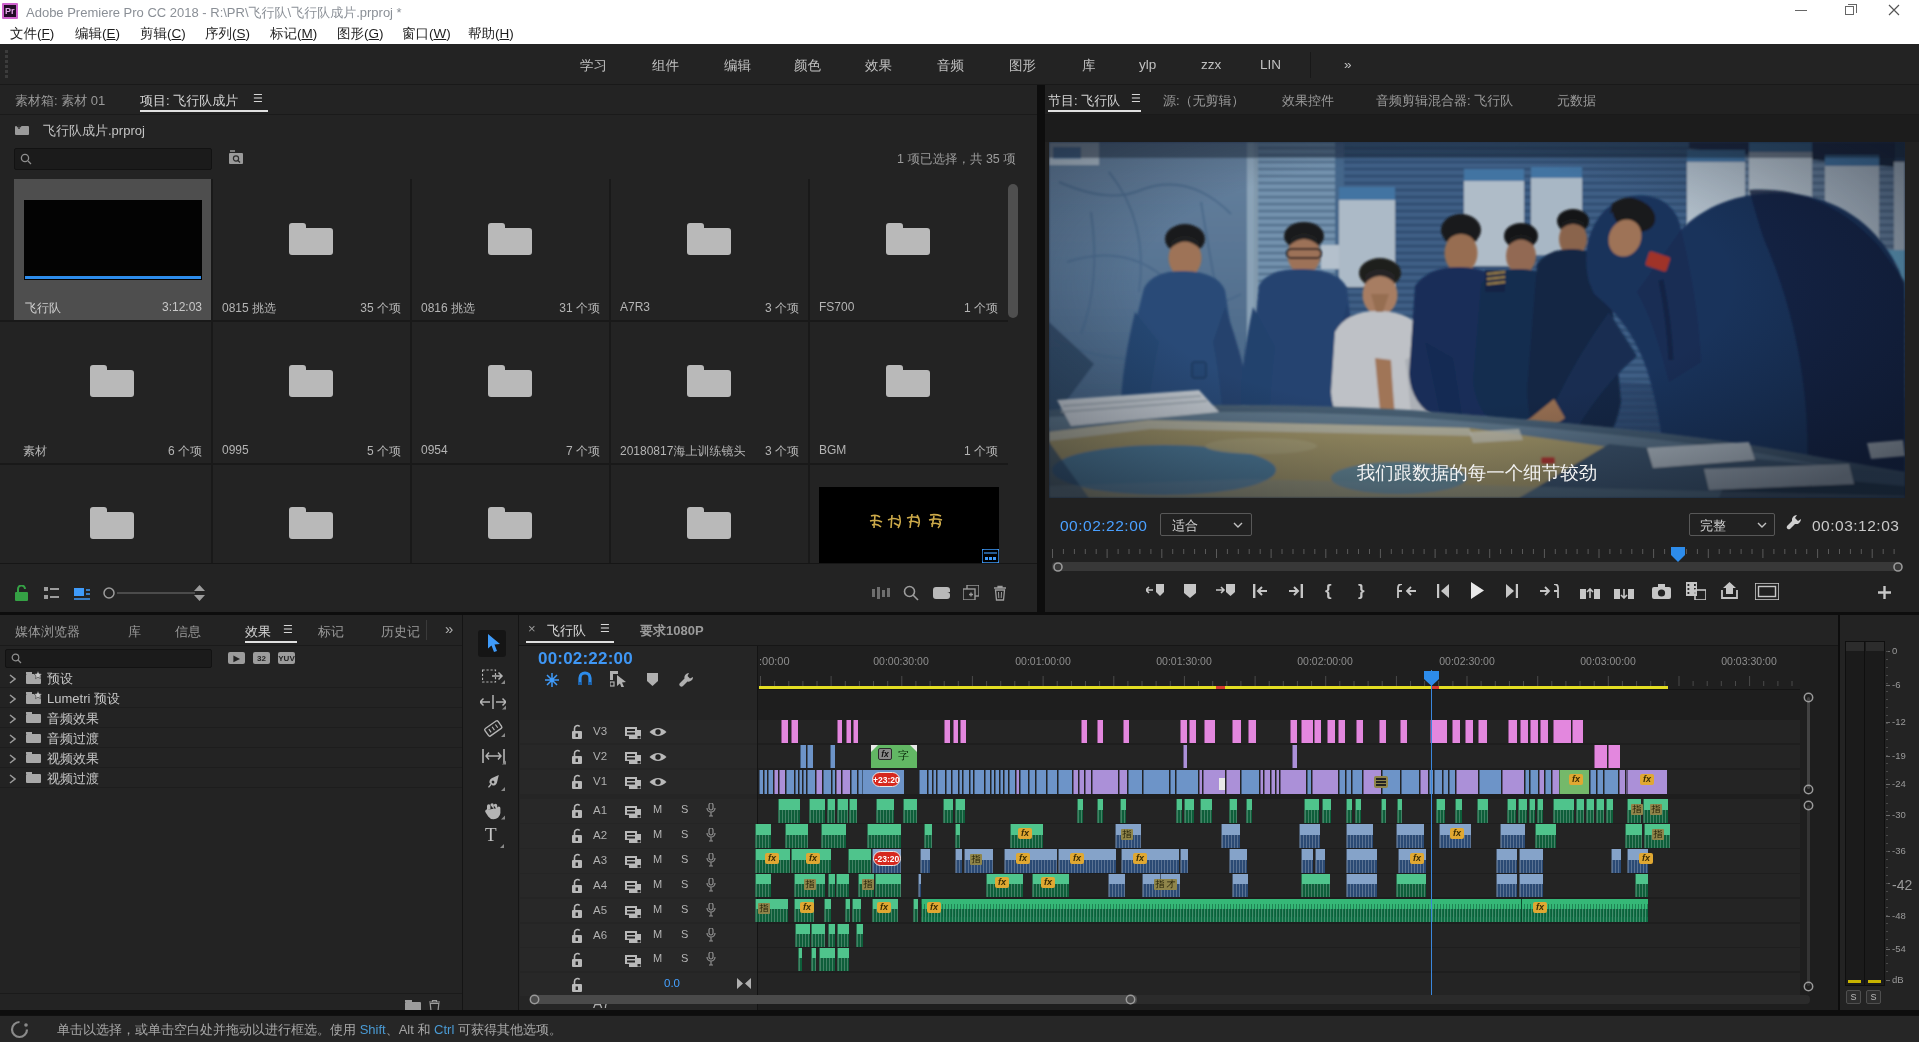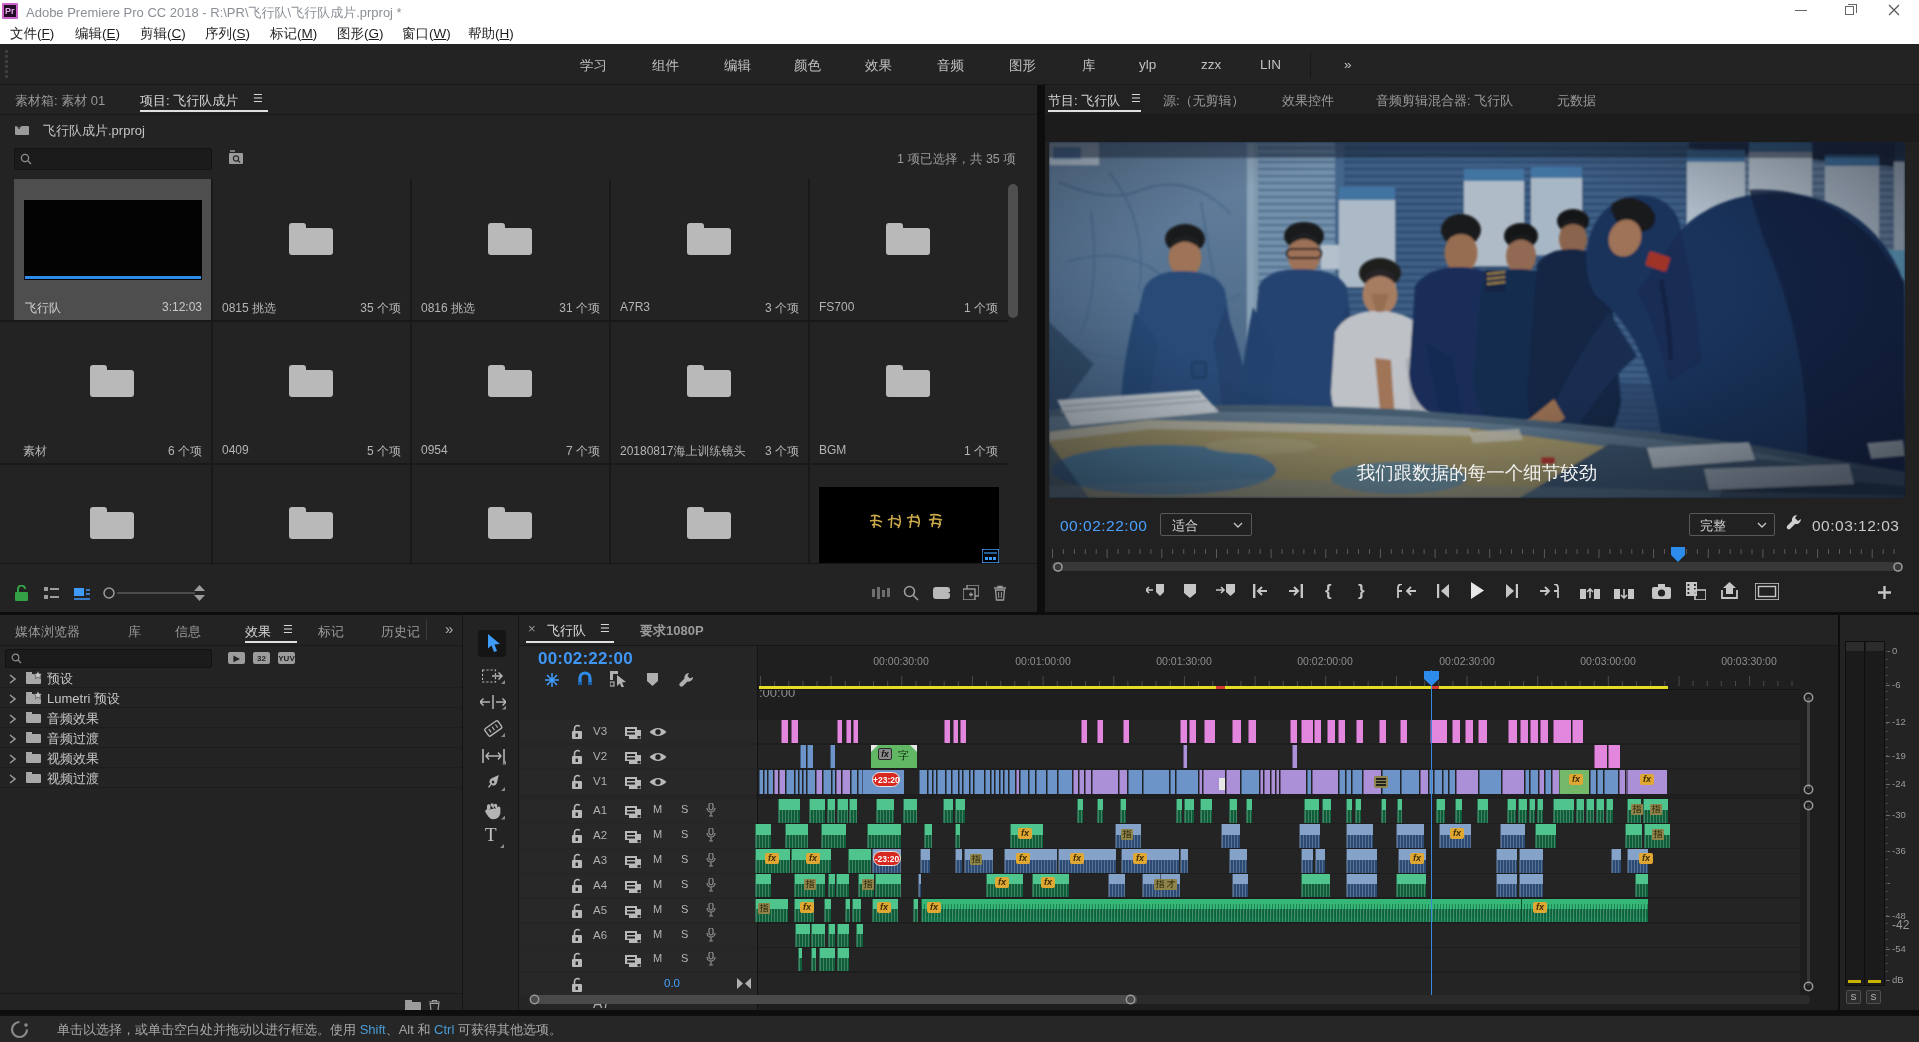--- a/index.html
+++ b/index.html
@@ -98,21 +98,21 @@
 <div style="position:absolute;left:819px;top:300px;font-size:12px;color:#b4b4b4;white-space:nowrap;">FS700</div>
 <div style="position:absolute;left:798px;top:300px;width:200px;text-align:right;font-size:12px;color:#b4b4b4;white-space:nowrap;">1 个项</div>
 <svg style="position:absolute;left:90px;top:364px;" width="44" height="34" viewBox="0 0 44 34">
     <path d="M0,33 L0,4 Q0,1 3,1 L14,1 Q17,1 17,4 L17,6 L41,6 Q44,6 44,9 L44,30 Q44,33 41,33 L3,33 Q0,33 0,30 Z" fill="#b9b9b9"></path>
   </svg>
 <div style="position:absolute;left:23px;top:443px;font-size:12px;color:#b4b4b4;white-space:nowrap;">素材</div>
 <div style="position:absolute;left:2px;top:443px;width:200px;text-align:right;font-size:12px;color:#b4b4b4;white-space:nowrap;">6 个项</div>
 <svg style="position:absolute;left:289px;top:364px;" width="44" height="34" viewBox="0 0 44 34">
     <path d="M0,33 L0,4 Q0,1 3,1 L14,1 Q17,1 17,4 L17,6 L41,6 Q44,6 44,9 L44,30 Q44,33 41,33 L3,33 Q0,33 0,30 Z" fill="#b9b9b9"></path>
   </svg>
-<div style="position:absolute;left:222px;top:443px;font-size:12px;color:#b4b4b4;white-space:nowrap;">0409</div>
+<div style="position:absolute;left:222px;top:443px;font-size:12px;color:#b4b4b4;white-space:nowrap;">0995</div>
 <div style="position:absolute;left:201px;top:443px;width:200px;text-align:right;font-size:12px;color:#b4b4b4;white-space:nowrap;">5 个项</div>
 <svg style="position:absolute;left:488px;top:364px;" width="44" height="34" viewBox="0 0 44 34">
     <path d="M0,33 L0,4 Q0,1 3,1 L14,1 Q17,1 17,4 L17,6 L41,6 Q44,6 44,9 L44,30 Q44,33 41,33 L3,33 Q0,33 0,30 Z" fill="#b9b9b9"></path>
   </svg>
 <div style="position:absolute;left:421px;top:443px;font-size:12px;color:#b4b4b4;white-space:nowrap;">0954</div>
 <div style="position:absolute;left:400px;top:443px;width:200px;text-align:right;font-size:12px;color:#b4b4b4;white-space:nowrap;">7 个项</div>
 <svg style="position:absolute;left:687px;top:364px;" width="44" height="34" viewBox="0 0 44 34">
     <path d="M0,33 L0,4 Q0,1 3,1 L14,1 Q17,1 17,4 L17,6 L41,6 Q44,6 44,9 L44,30 Q44,33 41,33 L3,33 Q0,33 0,30 Z" fill="#b9b9b9"></path>
   </svg>
 <div style="position:absolute;left:620px;top:443px;font-size:12px;color:#b4b4b4;white-space:nowrap;">20180817海上训练镜头</div>
@@ -698,21 +698,21 @@
     <rect x="0" y="11" width="4" height="4" fill="none" stroke="#b0b0b0" stroke-width="1.2"></rect>
     <path d="M7,4 L16,11 L12,11.5 L14,16 L11.5,16.5 L10,12.5 L7,15 Z" fill="#b0b0b0"></path>
   </svg>
 <svg style="position:absolute;left:647px;top:673px;" width="11" height="13" viewBox="0 0 11 13">
     <path d="M0,0 L11,0 L11,8 L5.5,13 L0,8 Z" fill="#b0b0b0"></path>
   </svg>
 <svg style="position:absolute;left:679px;top:672px;" width="16" height="16" viewBox="0 0 16 16">
     <path d="M10,1 a4.5,4.5 0 0 0 -4.5,5.5 L1,11 a2,2 0 0 0 3,3 L8.5,9.5 a4.5,4.5 0 0 0 5.5,-4.5 L11,6.5 L8.5,4 Z" fill="#b0b0b0"></path>
   </svg>
 <div style="position:absolute;left:758px;top:646px;width:1042px;height:43px;background:#1f1f1f;"></div>
-<div style="position:absolute;left:759px;top:685px;font-size:13px;color:#8e8e8e;white-space:nowrap;">:00:00</div>
+<div style="position:absolute;left:759px;top:655px;font-size:11px;color:#8e8e8e;white-space:nowrap;">:00:00</div>
 <div style="position:absolute;left:901px;top:655px;width:120px;margin-left:-60px;text-align:center;font-size:10.5px;color:#8e8e8e;">00:00:30:00</div>
 <div style="position:absolute;left:1043px;top:655px;width:120px;margin-left:-60px;text-align:center;font-size:10.5px;color:#8e8e8e;">00:01:00:00</div>
 <div style="position:absolute;left:1184px;top:655px;width:120px;margin-left:-60px;text-align:center;font-size:10.5px;color:#8e8e8e;">00:01:30:00</div>
 <div style="position:absolute;left:1325px;top:655px;width:120px;margin-left:-60px;text-align:center;font-size:10.5px;color:#8e8e8e;">00:02:00:00</div>
 <div style="position:absolute;left:1467px;top:655px;width:120px;margin-left:-60px;text-align:center;font-size:10.5px;color:#8e8e8e;">00:02:30:00</div>
 <div style="position:absolute;left:1608px;top:655px;width:120px;margin-left:-60px;text-align:center;font-size:10.5px;color:#8e8e8e;">00:03:00:00</div>
 <div style="position:absolute;left:1749px;top:655px;width:120px;margin-left:-60px;text-align:center;font-size:10.5px;color:#8e8e8e;">00:03:30:00</div>
 <svg style="position:absolute;left:758px;top:672px;" width="1044" height="14" viewBox="0 0 1044 14">
     <rect x="2.0" y="4" width="1" height="10" fill="#4a4a4a"></rect>
     <rect x="16.1" y="9" width="1" height="5" fill="#4a4a4a"></rect>
@@ -1552,21 +1552,21 @@
 <div style="position:absolute;left:1892px;top:716px;font-size:9.5px;color:#9a9a9a;white-space:nowrap;">-12</div>
 <div style="position:absolute;left:1886px;top:722px;width:4px;height:1px;background:#6a6a6a;"></div>
 <div style="position:absolute;left:1892px;top:750px;font-size:9.5px;color:#9a9a9a;white-space:nowrap;">-19</div>
 <div style="position:absolute;left:1886px;top:756px;width:4px;height:1px;background:#6a6a6a;"></div>
 <div style="position:absolute;left:1892px;top:778px;font-size:9.5px;color:#9a9a9a;white-space:nowrap;">-24</div>
 <div style="position:absolute;left:1886px;top:784px;width:4px;height:1px;background:#6a6a6a;"></div>
 <div style="position:absolute;left:1892px;top:809px;font-size:9.5px;color:#9a9a9a;white-space:nowrap;">-30</div>
 <div style="position:absolute;left:1886px;top:815px;width:4px;height:1px;background:#6a6a6a;"></div>
 <div style="position:absolute;left:1892px;top:845px;font-size:9.5px;color:#9a9a9a;white-space:nowrap;">-36</div>
 <div style="position:absolute;left:1886px;top:851px;width:4px;height:1px;background:#6a6a6a;"></div>
-<div style="position:absolute;left:1892px;top:877px;font-size:12px;color:#9a9a9a;white-space:nowrap;margin-top:41px;">-42</div>
+<div style="position:absolute;left:1892px;top:877px;font-size:14px;color:#9a9a9a;white-space:nowrap;">-42</div>
 <div style="position:absolute;left:1886px;top:883px;width:4px;height:1px;background:#6a6a6a;"></div>
 <div style="position:absolute;left:1892px;top:910px;font-size:9.5px;color:#9a9a9a;white-space:nowrap;">-48</div>
 <div style="position:absolute;left:1886px;top:916px;width:4px;height:1px;background:#6a6a6a;"></div>
 <div style="position:absolute;left:1892px;top:943px;font-size:9.5px;color:#9a9a9a;white-space:nowrap;">-54</div>
 <div style="position:absolute;left:1886px;top:949px;width:4px;height:1px;background:#6a6a6a;"></div>
 <div style="position:absolute;left:1892px;top:974px;font-size:9.5px;color:#9a9a9a;white-space:nowrap;">dB</div>
 <div style="position:absolute;left:1886px;top:980px;width:4px;height:1px;background:#6a6a6a;"></div>
 <div style="position:absolute;left:1886px;top:651px;width:2px;height:1px;background:#4a4a4a;"></div>
 <div style="position:absolute;left:1886px;top:659px;width:2px;height:1px;background:#4a4a4a;"></div>
 <div style="position:absolute;left:1886px;top:667px;width:2px;height:1px;background:#4a4a4a;"></div>

